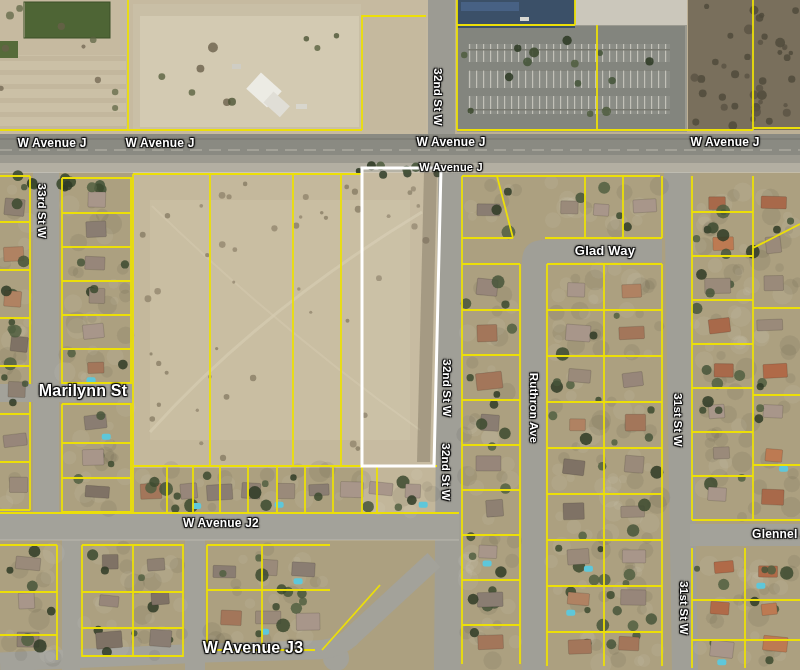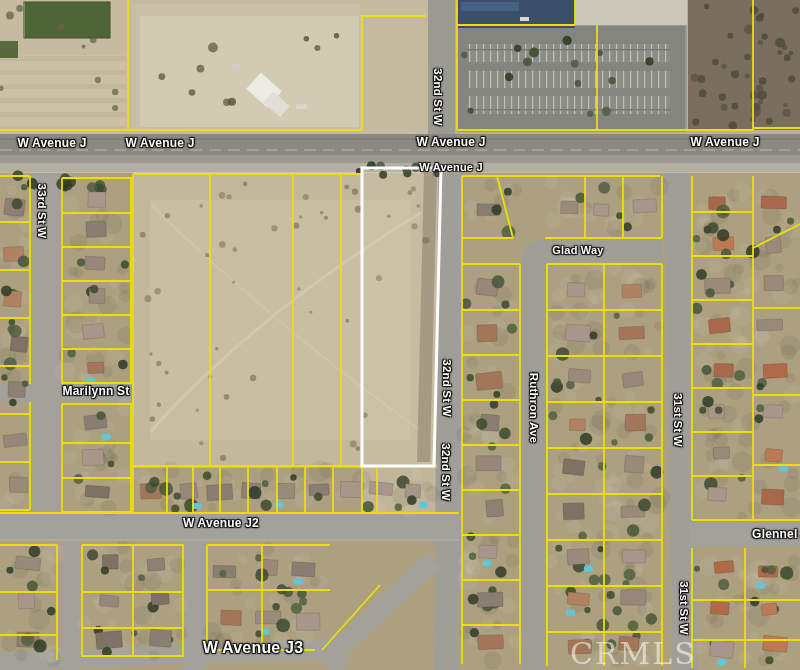--- a/index.html
+++ b/index.html
@@ -963,23 +963,22 @@
   <div id="labels">
       <span class="street-label" style="left: 52px; top: 143px; font-size: 12px;">W Avenue J</span>
       <span class="street-label" style="left: 160px; top: 143px; font-size: 12px;">W Avenue J</span>
       <span class="street-label" style="left: 451px; top: 142px; font-size: 12px;">W Avenue J</span>
       <span class="street-label" style="left: 725px; top: 142px; font-size: 12px;">W Avenue J</span>
       <span class="street-label" style="left: 451px; top: 167px; font-size: 11px;">W Avenue J</span>
       <span class="street-label vertical" style="left: 438px; top: 97px; font-size: 11.5px;">32nd St W</span>
       <span class="street-label vertical" style="left: 447px; top: 388px; font-size: 11.5px;">32nd St W</span>
       <span class="street-label vertical" style="left: 446px; top: 472px; font-size: 11.5px;">32nd St W</span>
       <span class="street-label vertical" style="left: 42px; top: 211px; font-size: 11.5px;">33rd St W</span>
-      <span class="street-label" style="left: 96px; top: 391px; font-size: 12px;">Marilynn St</span>
-      <span class="street-label" style="left: 578px; top: 250px; font-size: 11px;">Glad Way</span>
+      <span class="street-label" style="left: 83px; top: 391px; font-size: 16px;">Marilynn St</span>
+      <span class="street-label" style="left: 605px; top: 250px; font-size: 13px;">Glad Way</span>
       <span class="street-label vertical" style="left: 534px; top: 408px; font-size: 11.5px;">Ruthron Ave</span>
       <span class="street-label vertical" style="left: 678px; top: 420px; font-size: 11.5px;">31st St W</span>
       <span class="street-label vertical" style="left: 684px; top: 608px; font-size: 11.5px;">31st St W</span>
       <span class="street-label" style="left: 221px; top: 523px; font-size: 12px;">W Avenue J2</span>
       <span class="street-label" style="left: 253px; top: 648px; font-size: 16px;">W Avenue J3</span>
       <span class="street-label" style="left: 784px; top: 534px; font-size: 12px;">Glennel Av</span>
     </div>
-  <div id="watermark">CRMLS</div>
 </div>
 
 </body></html>

